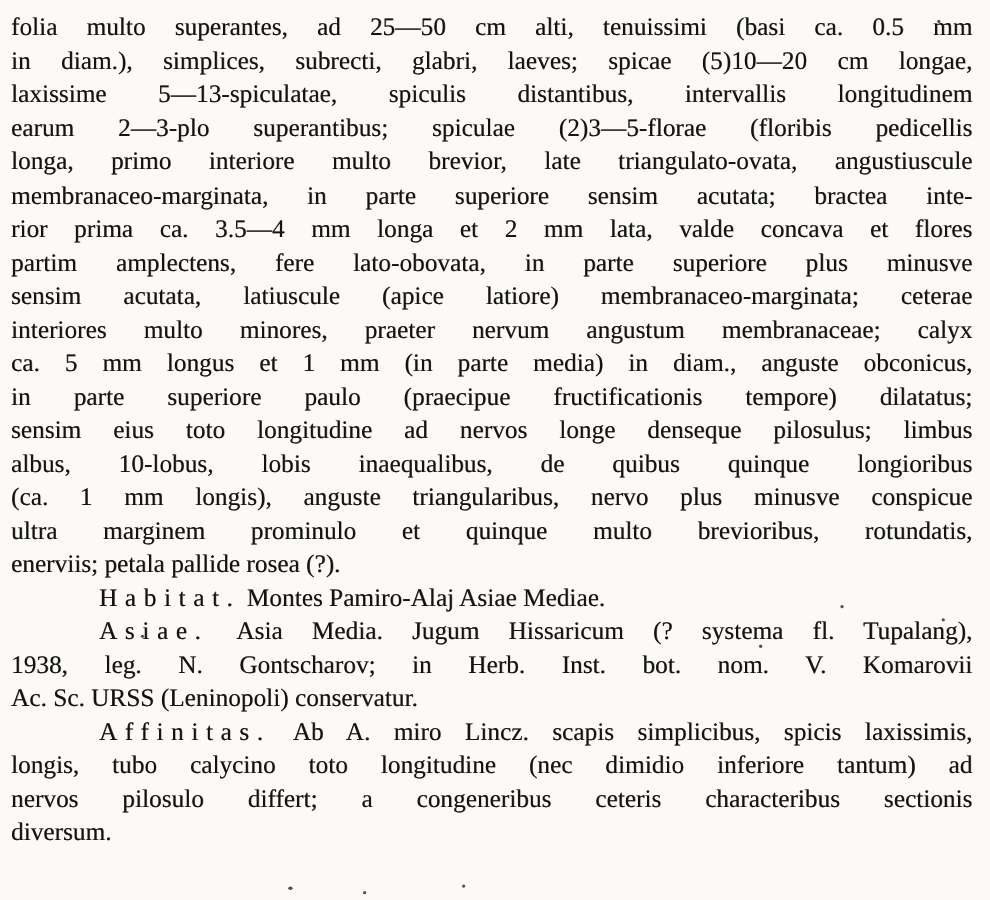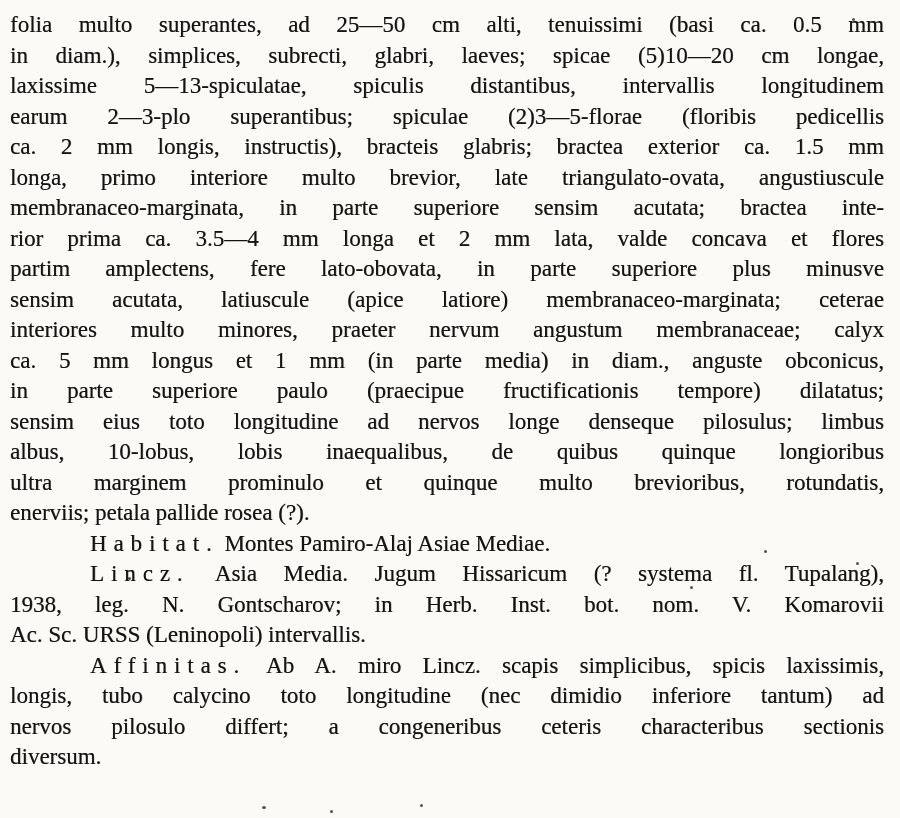--- a/index.html
+++ b/index.html
@@ -49,39 +49,39 @@
 </style>
 </head>
 <body>
 
 <div class="page">
 
   <div class="line">folia multo superantes, ad 25—50 cm alti, tenuissimi (basi ca. 0.5 mm</div>
   <div class="line">in diam.), simplices, subrecti, glabri, laeves; spicae (5)10—20 cm longae,</div>
   <div class="line">laxissime 5—13-spiculatae, spiculis distantibus, intervallis longitudinem</div>
   <div class="line">earum 2—3-plo superantibus; spiculae (2)3—5-florae (floribis pedicellis</div>
-  <div class="line">ca. 2 mm longis, instructis), bracteis glabris; bractea exterior ca. 1.5 mm</div>
   <div class="line">longa, primo interiore multo brevior, late triangulato-ovata, angustiuscule</div>
   <div class="line">membranaceo-marginata, in parte superiore sensim acutata; bractea inte-</div>
   <div class="line">rior prima ca. 3.5—4 mm longa et 2 mm lata, valde concava et flores</div>
   <div class="line">partim amplectens, fere lato-obovata, in parte superiore plus minusve</div>
   <div class="line">sensim acutata, latiuscule (apice latiore) membranaceo-marginata; ceterae</div>
   <div class="line">interiores multo minores, praeter nervum angustum membranaceae; calyx</div>
   <div class="line">ca. 5 mm longus et 1 mm (in parte media) in diam., anguste obconicus,</div>
   <div class="line">in parte superiore paulo (praecipue fructificationis tempore) dilatatus;</div>
   <div class="line">sensim eius toto longitudine ad nervos longe denseque pilosulus; limbus</div>
   <div class="line">albus, 10-lobus, lobis inaequalibus, de quibus quinque longioribus</div>
+  <div class="line">(ca. 1 mm longis), anguste triangularibus, nervo plus minusve conspicue</div>
   <div class="line">ultra marginem prominulo et quinque multo brevioribus, rotundatis,</div>
   <div class="line e">enerviis; petala pallide rosea (?).</div>
 
   <div class="line e ind"><span class="kw">Habitat.</span> <span>Montes Pamiro-Alaj Asiae Mediae.</span></div>
 
-  <div class="line ind"><span class="kw">Lincz.</span> <span>Asia Media. Jugum Hissaricum (? systema fl. Tupalang),</span></div>
+  <div class="line ind"><span class="kw">Asiae.</span> <span>Asia Media. Jugum Hissaricum (? systema fl. Tupalang),</span></div>
   <div class="line">1938, leg. N. Gontscharov; in Herb. Inst. bot. nom. V. Komarovii</div>
-  <div class="line e">Ac. Sc. URSS (Leninopoli) intervallis.</div>
+  <div class="line e">Ac. Sc. URSS (Leninopoli) conservatur.</div>
 
   <div class="line ind"><span class="kw">Affinitas.</span> <span>Ab</span> <span class="it">A. miro</span> <span>Lincz. scapis simplicibus, spicis laxissimis,</span></div>
   <div class="line">longis, tubo calycino toto longitudine (nec dimidio inferiore tantum) ad</div>
   <div class="line">nervos pilosulo differt; a congeneribus ceteris characteribus sectionis</div>
   <div class="line e">diversum.</div>
 
   <div class="speck" style="left:852px; top:18px;  width:3px; height:3px;"></div>
   <div class="speck" style="left:764px; top:550px; width:3px; height:3px;"></div>
   <div class="speck" style="left:856px; top:562px; width:3px; height:3px;"></div>
   <div class="speck" style="left:690px; top:586px; width:3px; height:3px;"></div>

